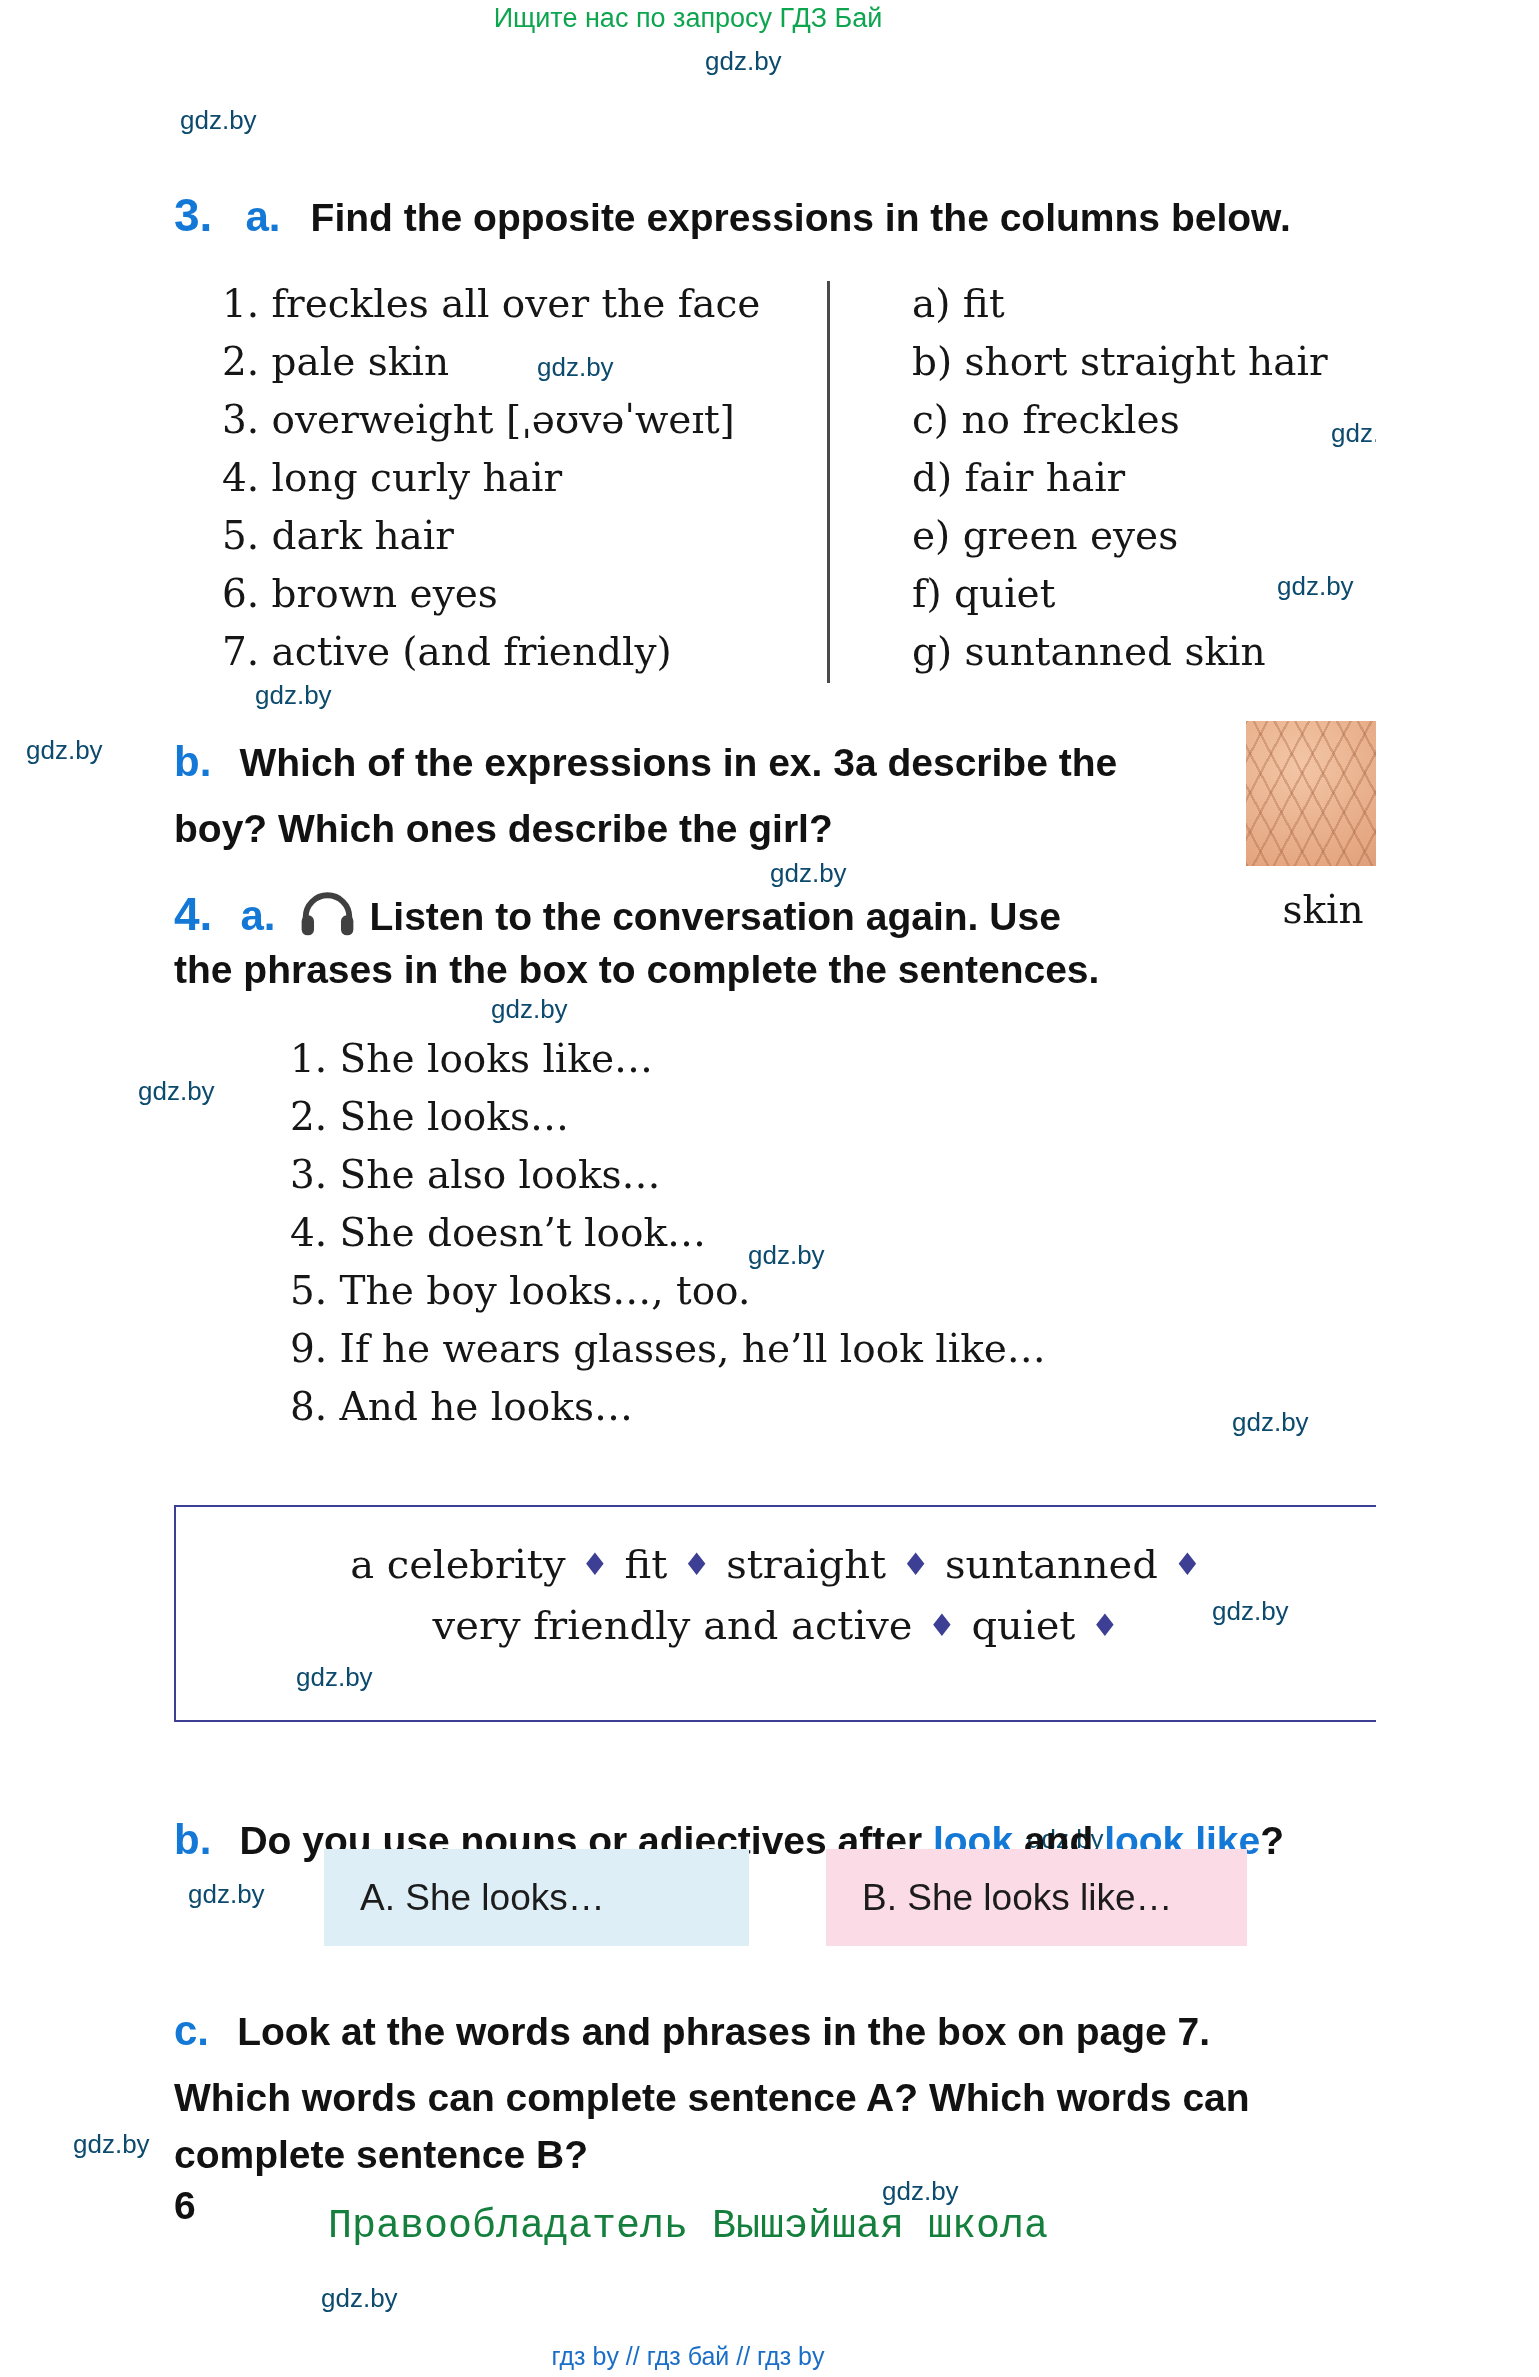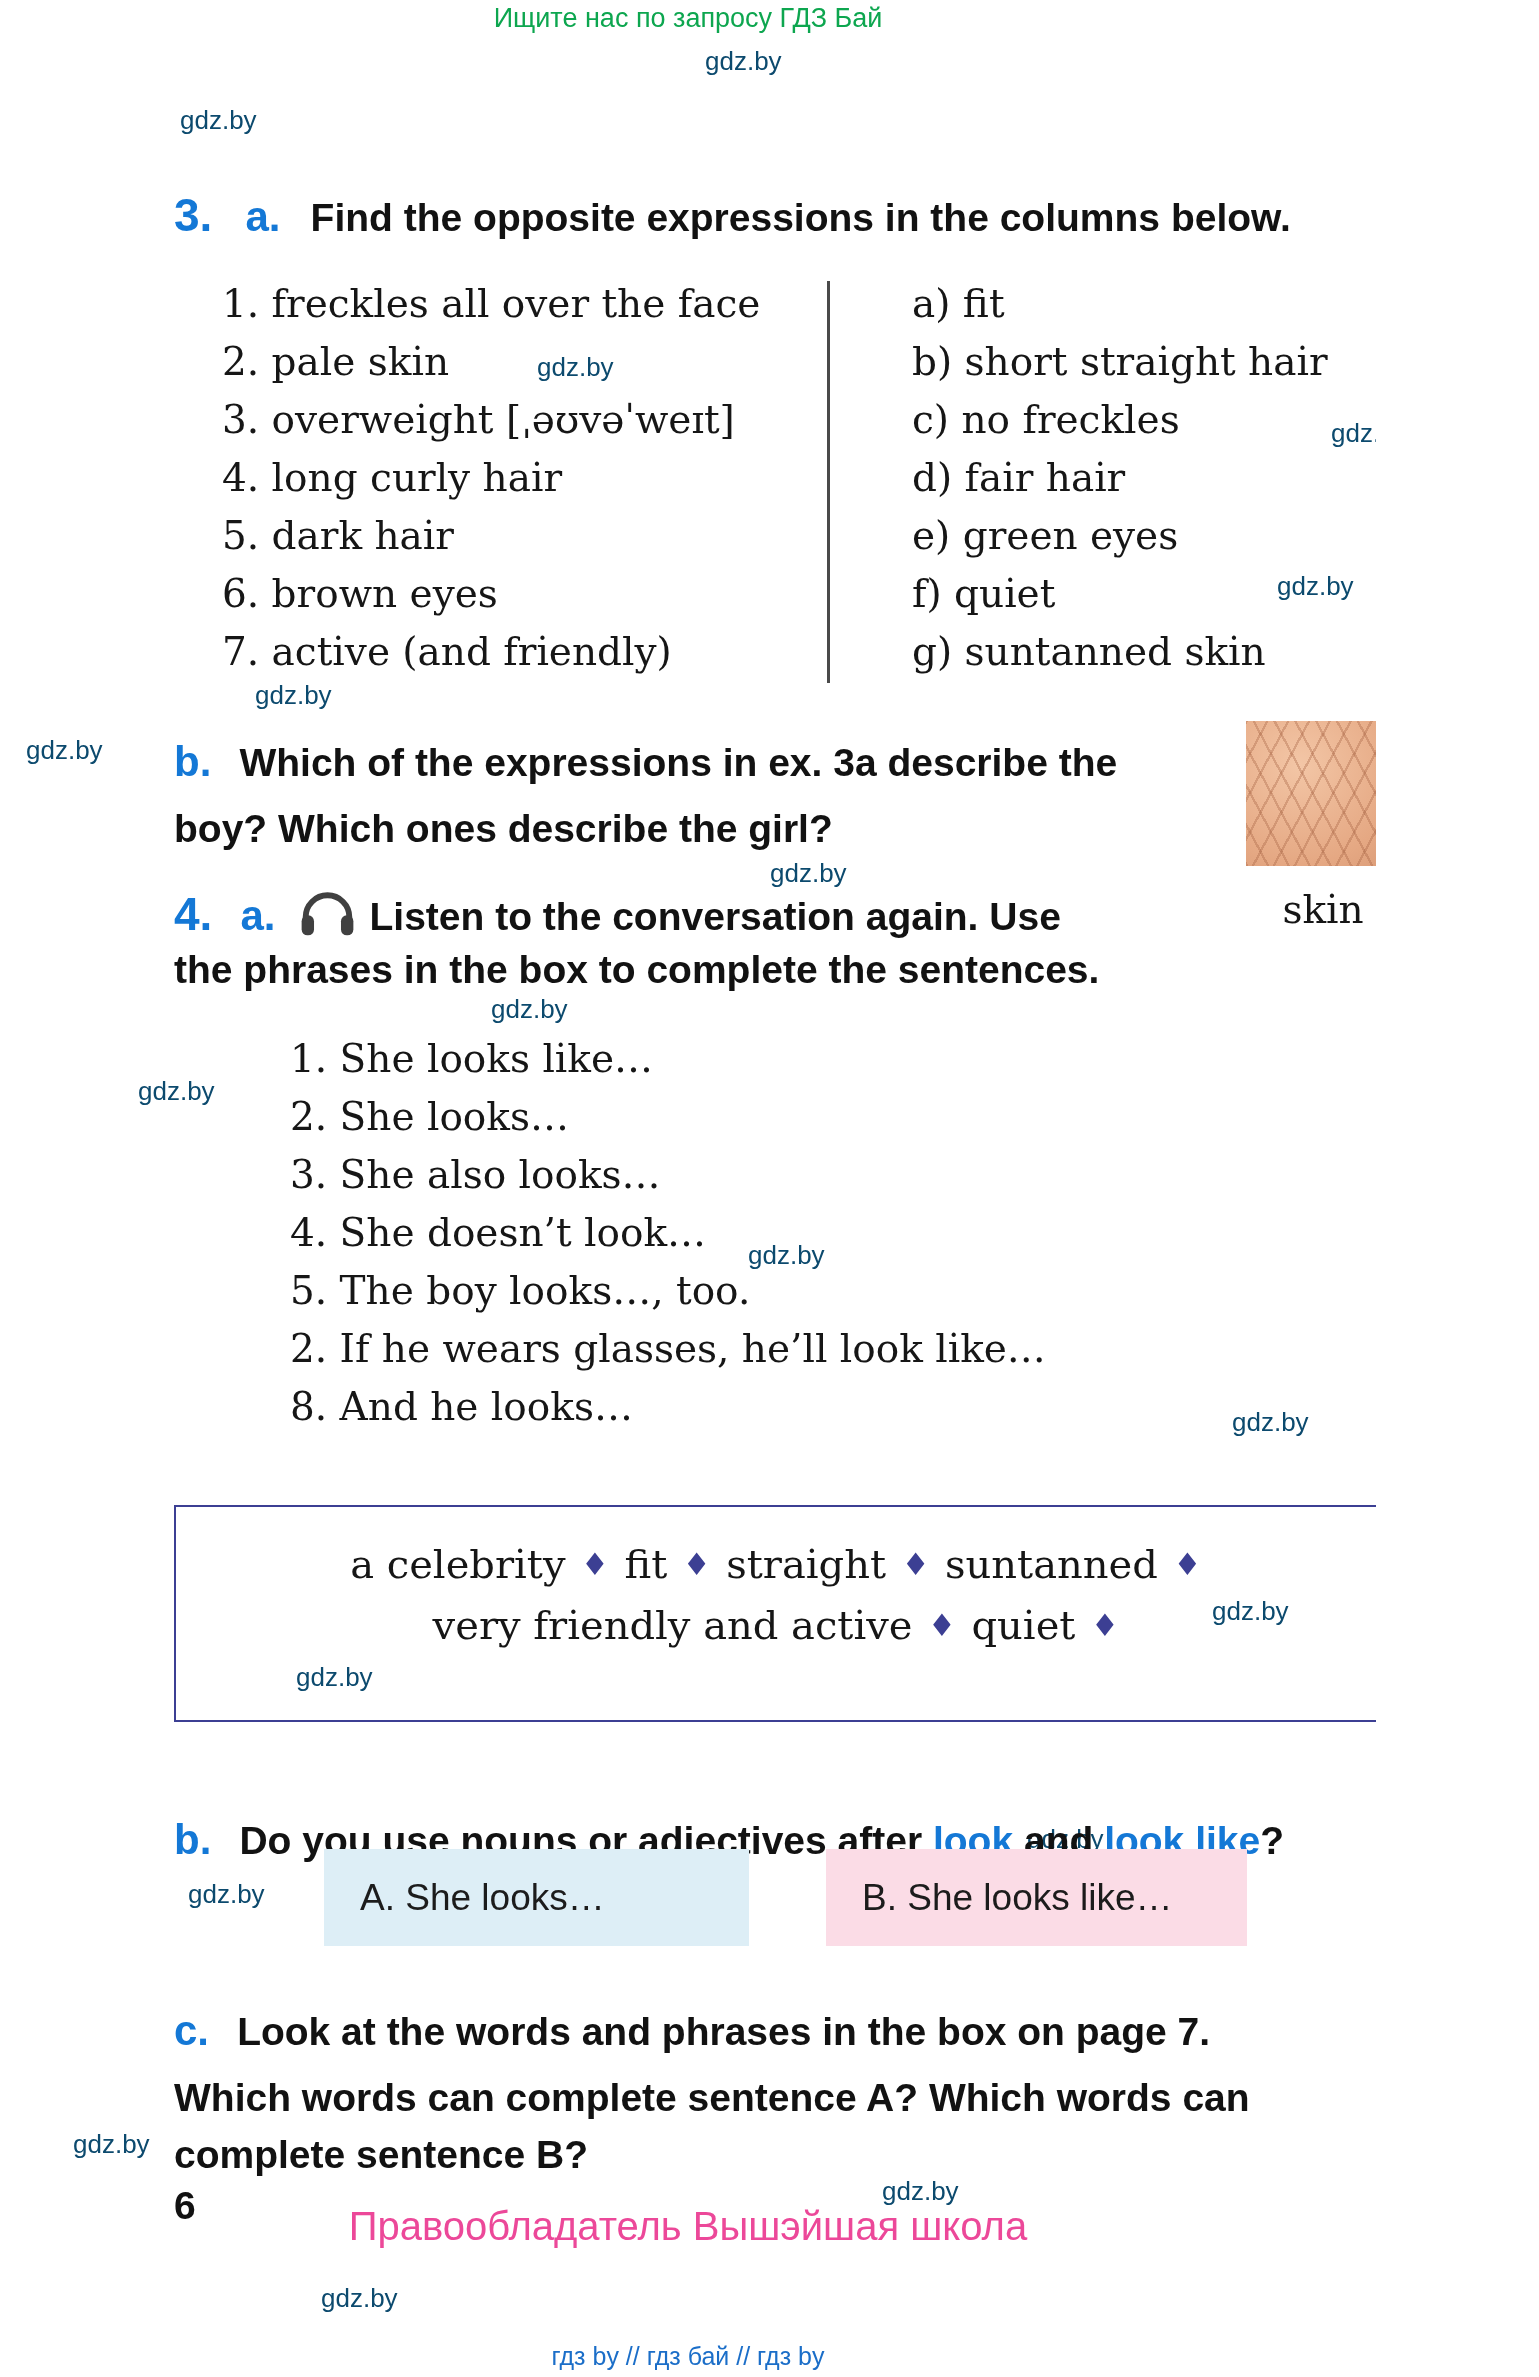--- a/index.html
+++ b/index.html
@@ -24,21 +24,21 @@
   .phrase-box{left:174px;top:1505px;width:1219px;height:217px;border:2.8px solid #3c3f93;
       box-sizing:border-box;text-align:center;padding-top:27.5px;}
   .phrase-line{font-family:"DejaVu Serif","Liberation Serif",serif;font-size:40px;line-height:58px;color:#161616;white-space:nowrap;}
   .diamond{font-family:"DejaVu Sans",sans-serif;color:#3c3f93;font-size:31px;margin:0 15.6px;display:inline-block;position:relative;top:-2.8px;}
   .ans{height:97px;line-height:97px;white-space:nowrap;}
   .ansA{left:324px;top:1849px;width:425px;background:#ddeef6;}
   .ansB{left:826px;top:1849px;width:421px;background:#fbdce6;}
   .ans-text{font-family:"Liberation Sans",sans-serif;font-size:37px;color:#1c1c1c;padding-left:36px;}
   .sec{line-height:57px;}
   .footer-links{font-size:25px;color:#1b6ec8;font-family:"Liberation Sans",sans-serif;}
-  .copyright{font-size:40px;color:#ec4899;font-family:Liberation Sans, sans-serif;}
+  .copyright{font-size:40px;color:#15803d;font-family:Liberation Mono, monospace;}
   .pagenum{font-size:39px;font-weight:700;font-family:"Liberation Sans",sans-serif;color:#111;}
   .hp{vertical-align:-9.2px;margin:0 13px 0 22px;}
 </style>
 </head>
 <body>
 
 <div class="page">
 
   <div class="abs green-banner" style="left:0;right:0;top:2.8px;text-align:center;">Ищите нас по запросу ГДЗ Бай</div>
 
@@ -111,21 +111,21 @@
       </svg></span><span class="h">Listen to the conversation again. Use</span>
   </div>
   <div class="abs h" style="left:174px;top:948px;">the phrases in the box to complete the sentences.</div>
 
   <div class="abs serif list" style="left:242px;top:1030px;line-height:58px;">
     <div>1. She looks like…</div>
     <div>2. She looks…</div>
     <div>3. She also looks…</div>
     <div>4. She doesn’t look…</div>
     <div>5. The boy looks…, too.</div>
-    <div>2. If he wears glasses, he’ll look like…</div>
+    <div>9. If he wears glasses, he’ll look like…</div>
     <div>8. And he looks…</div>
   </div>
 
   <div class="abs phrase-box">
     <div class="phrase-line">
       <span>a celebrity</span><span class="diamond">♦</span><span>fit</span><span class="diamond">♦</span><span>straight</span><span class="diamond">♦</span><span>suntanned</span><span class="diamond">♦</span>
     </div>
     <div class="phrase-line">
       <span>very friendly and active</span><span class="diamond">♦</span><span>quiet</span><span class="diamond">♦</span>
     </div>

